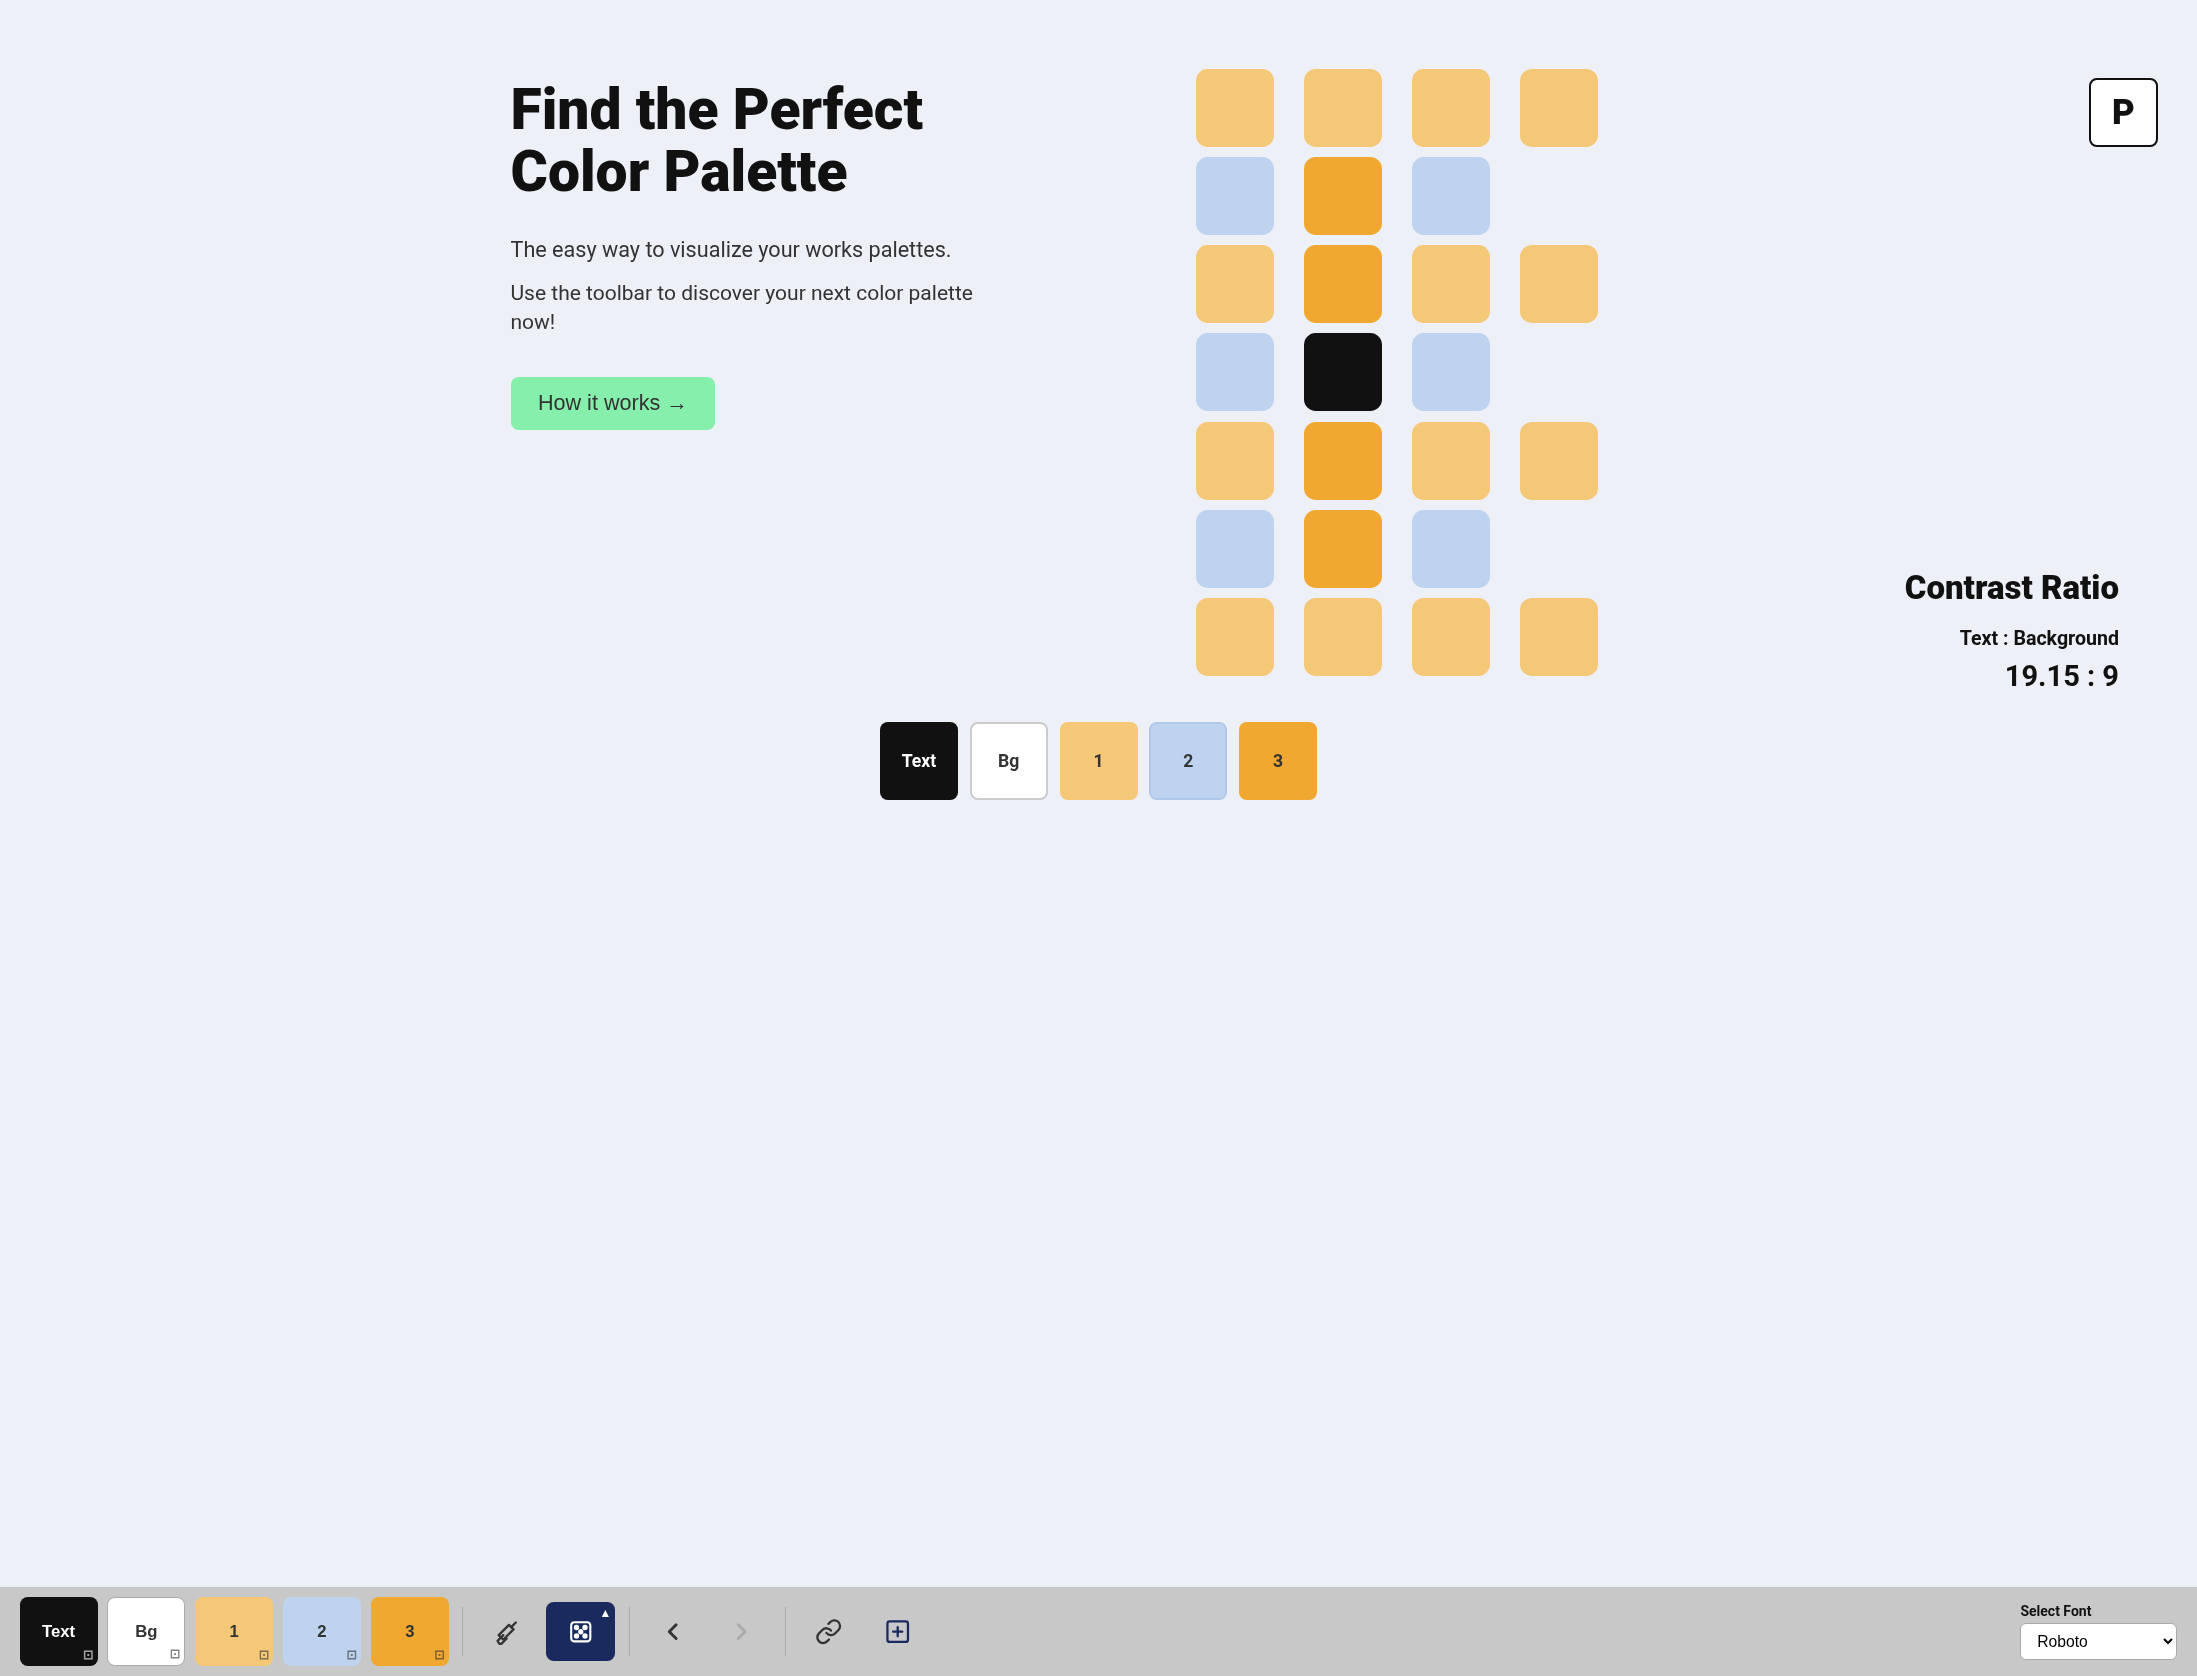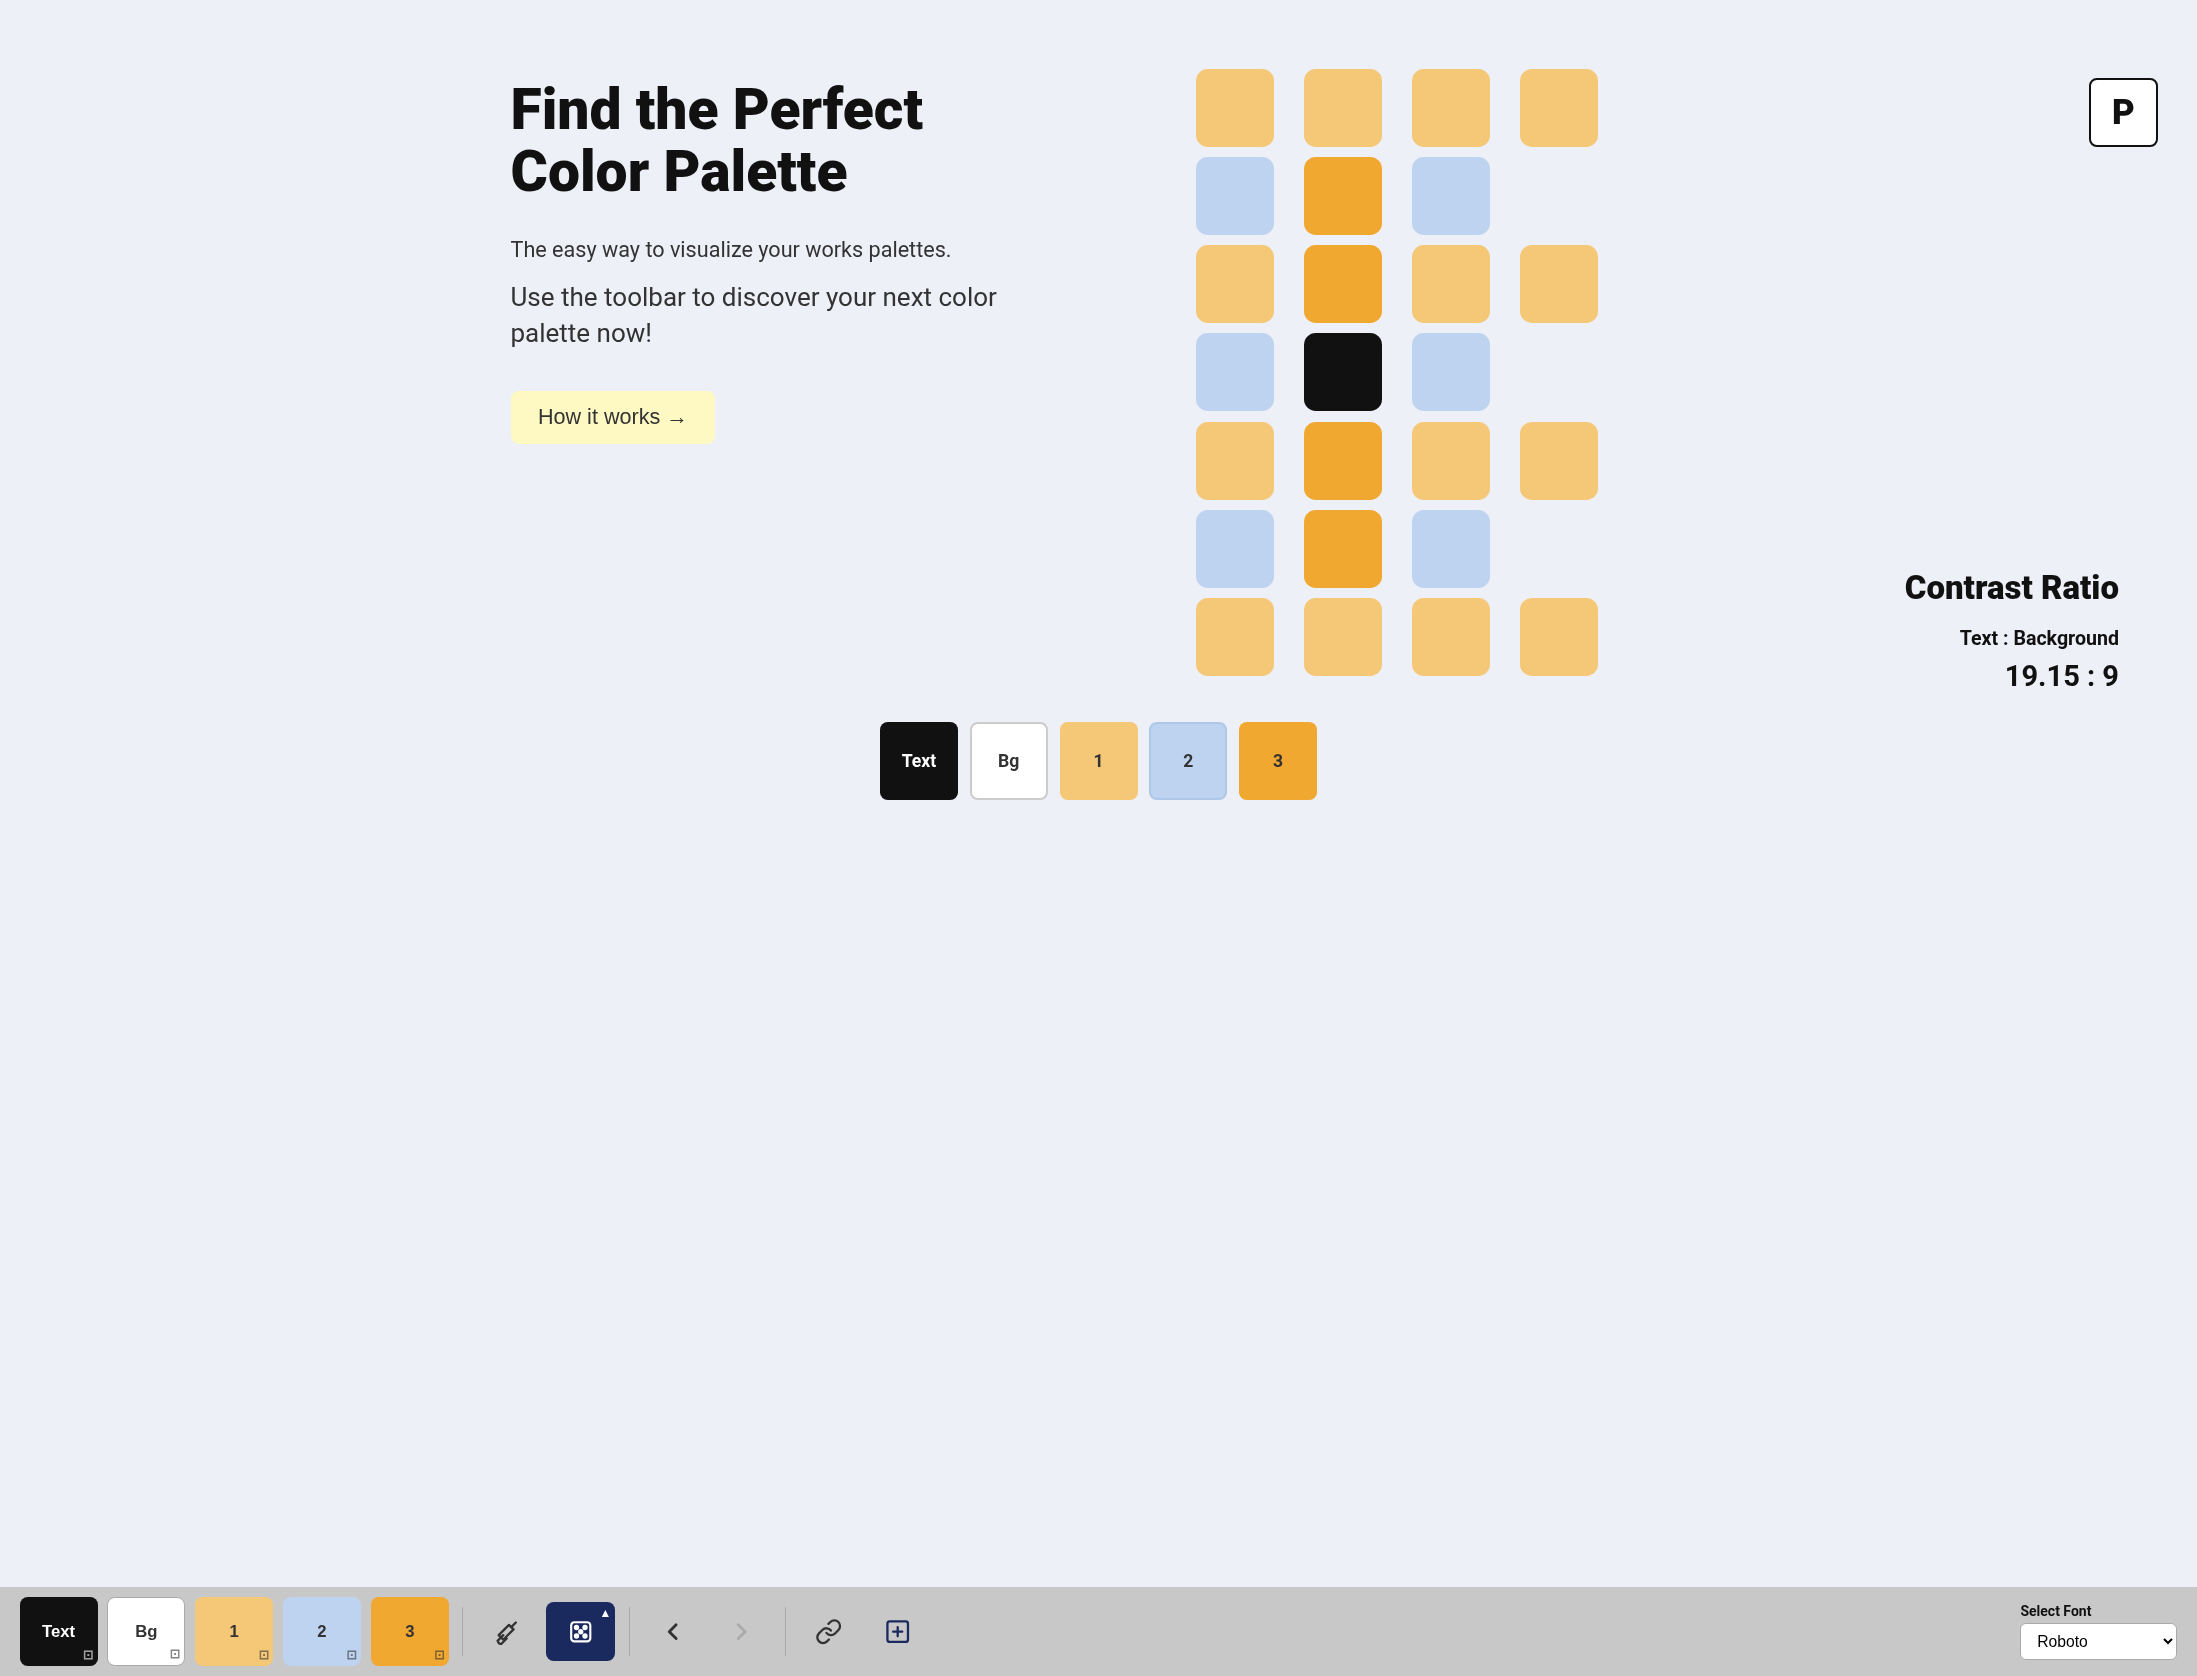--- a/index.html
+++ b/index.html
@@ -42,28 +42,28 @@
     }
 
     .hero-subtitle {
       font-size: 21.6px;
       color: #333;
       margin-bottom: 13.7px;
       line-height: 1.4;
     }
 
     .hero-description {
-      font-size: 26px;
+      font-size: 21px;
       color: #333;
       margin-bottom: 39px;
       line-height: 1.4;
     }
 
     .how-it-works-btn {
-      background: #fef9c3;
+      background: #86efac;
       border: none;
       border-radius: 7.8px;
       padding: 13.7px 27.4px;
       font-size: 21.6px;
       font-weight: 500;
       color: #333;
       cursor: pointer;
       display: inline-flex;
       align-items: center;
       gap: 9.8px;

